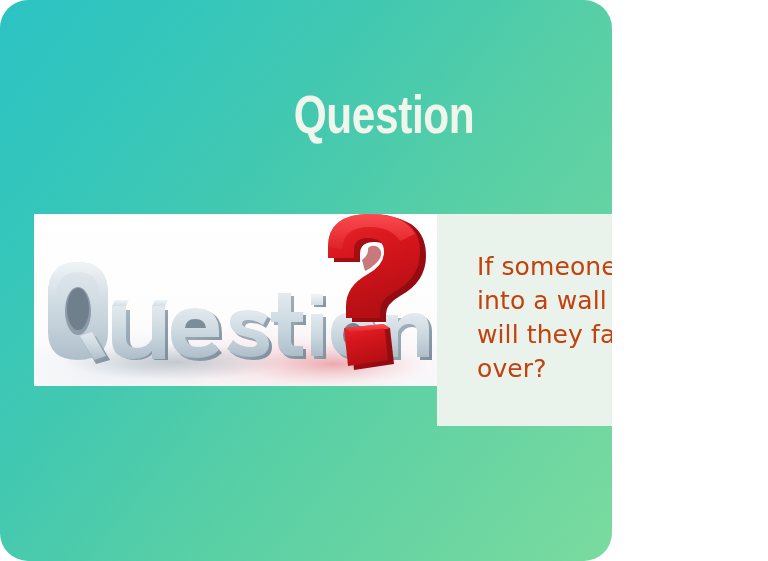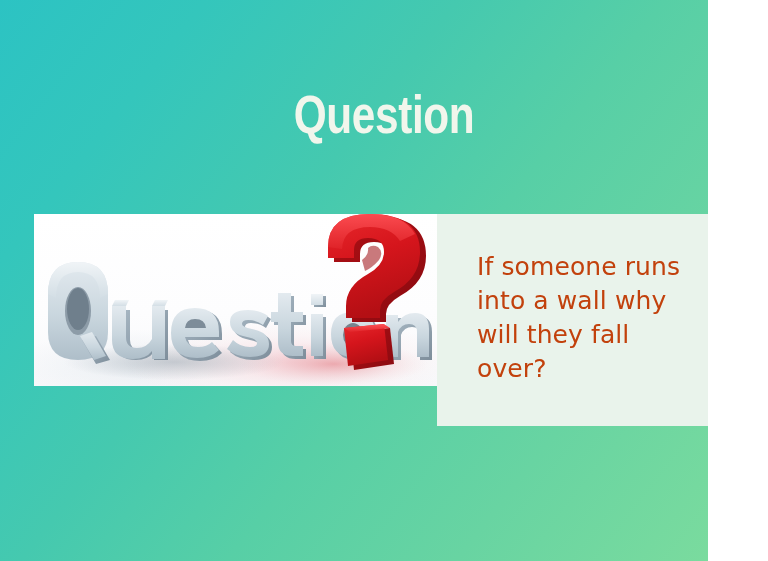--- a/index.html
+++ b/index.html
@@ -4,31 +4,32 @@
 <title>Question Slide</title>
 <style>
   html, body {
     margin: 0;
     padding: 0;
     background: #ffffff;
   }
 
   .slide {
     position: relative;
-    width: 708px;
+    width: 612px;
     height: 561px;
     overflow: hidden;
     background: linear-gradient(128deg,
         #2CC3C3 0%,
         #34C6BC 18%,
         #45C9AF 40%,
         #57CFA6 58%,
         #68D4A2 78%,
         #7ADB9E 100%);
     font-family: "Liberation Sans", "DejaVu Sans", sans-serif;
+    border-radius: 28px;
   }
 
   
   .slide-title {
     position: absolute;
     top: 86px;
     left: 0;
     width: 768px;
     text-align: center;
     color: #F1F6EC;

